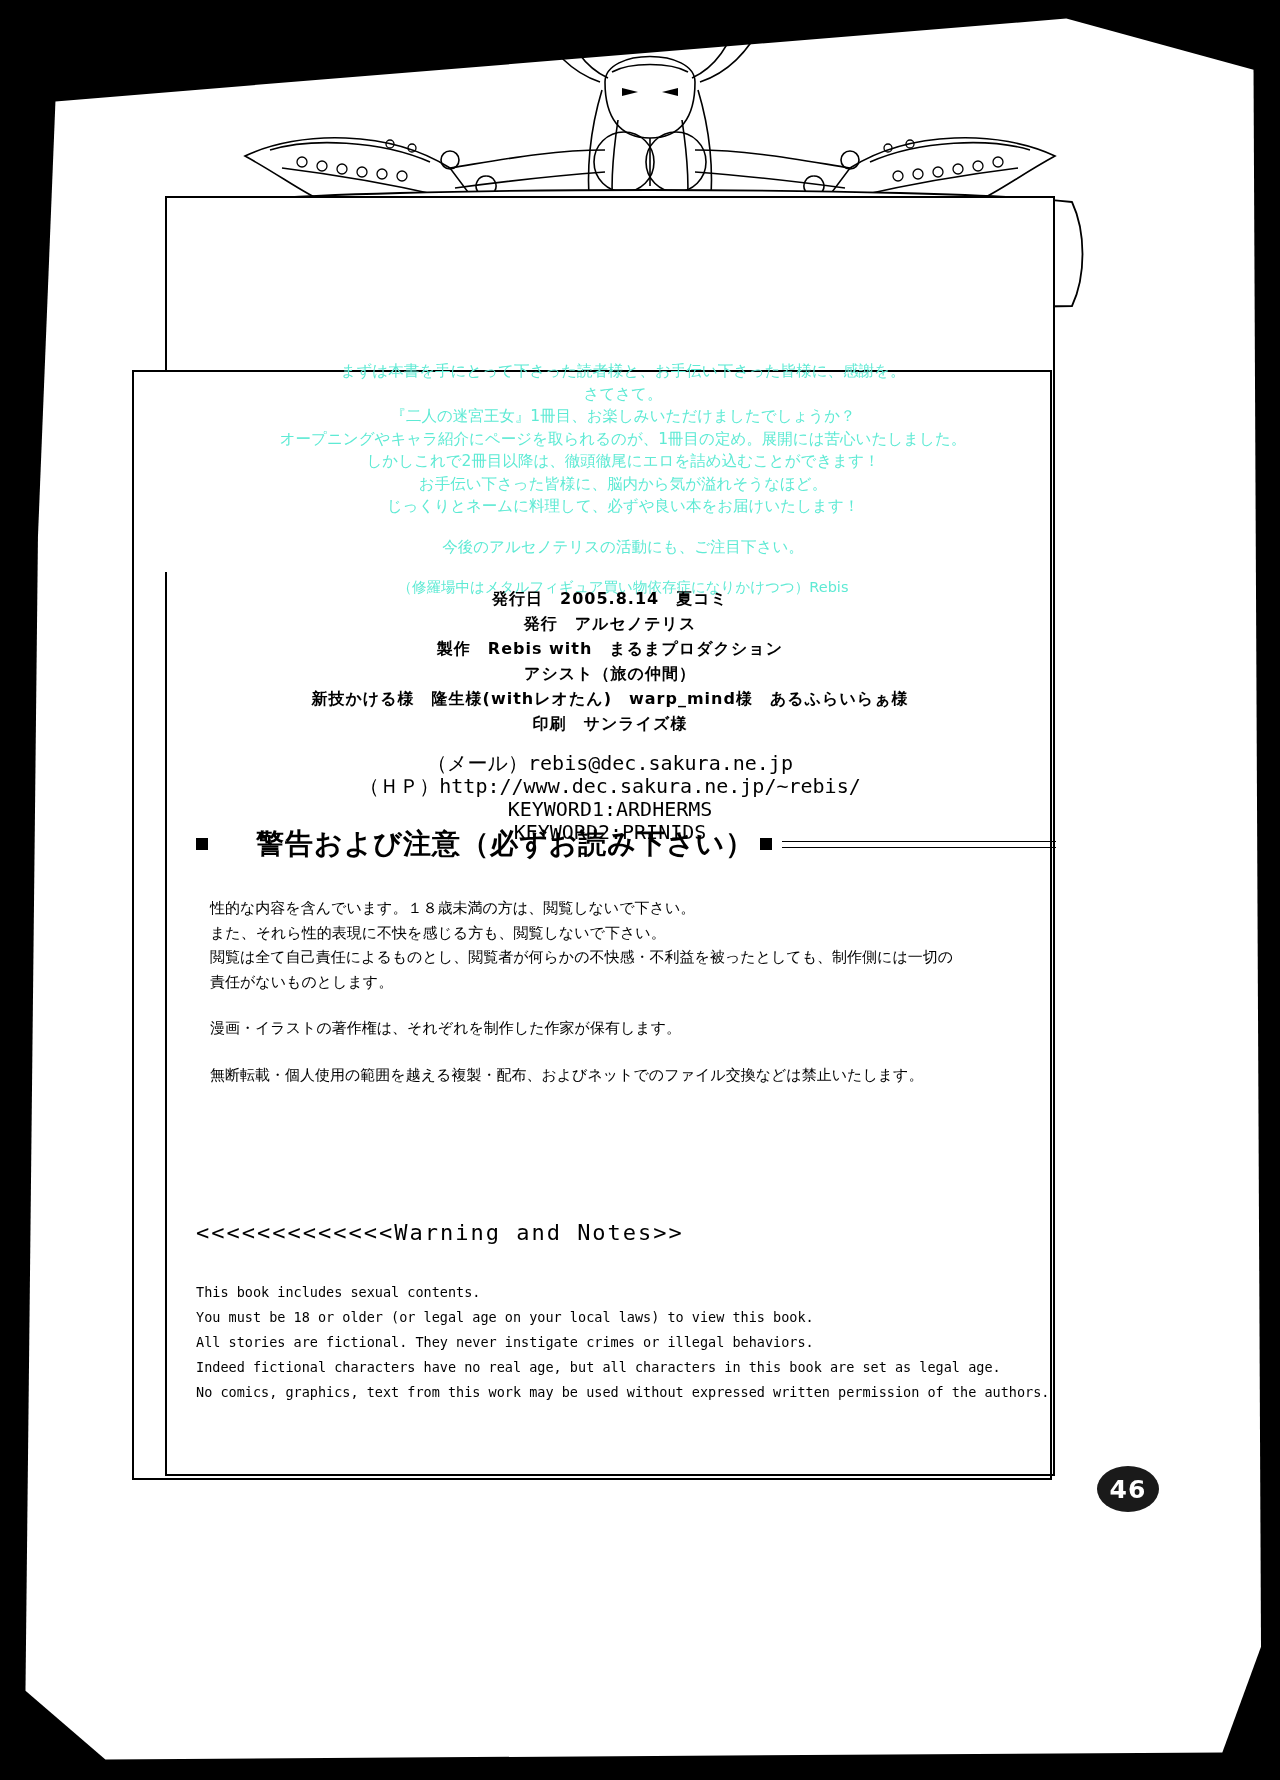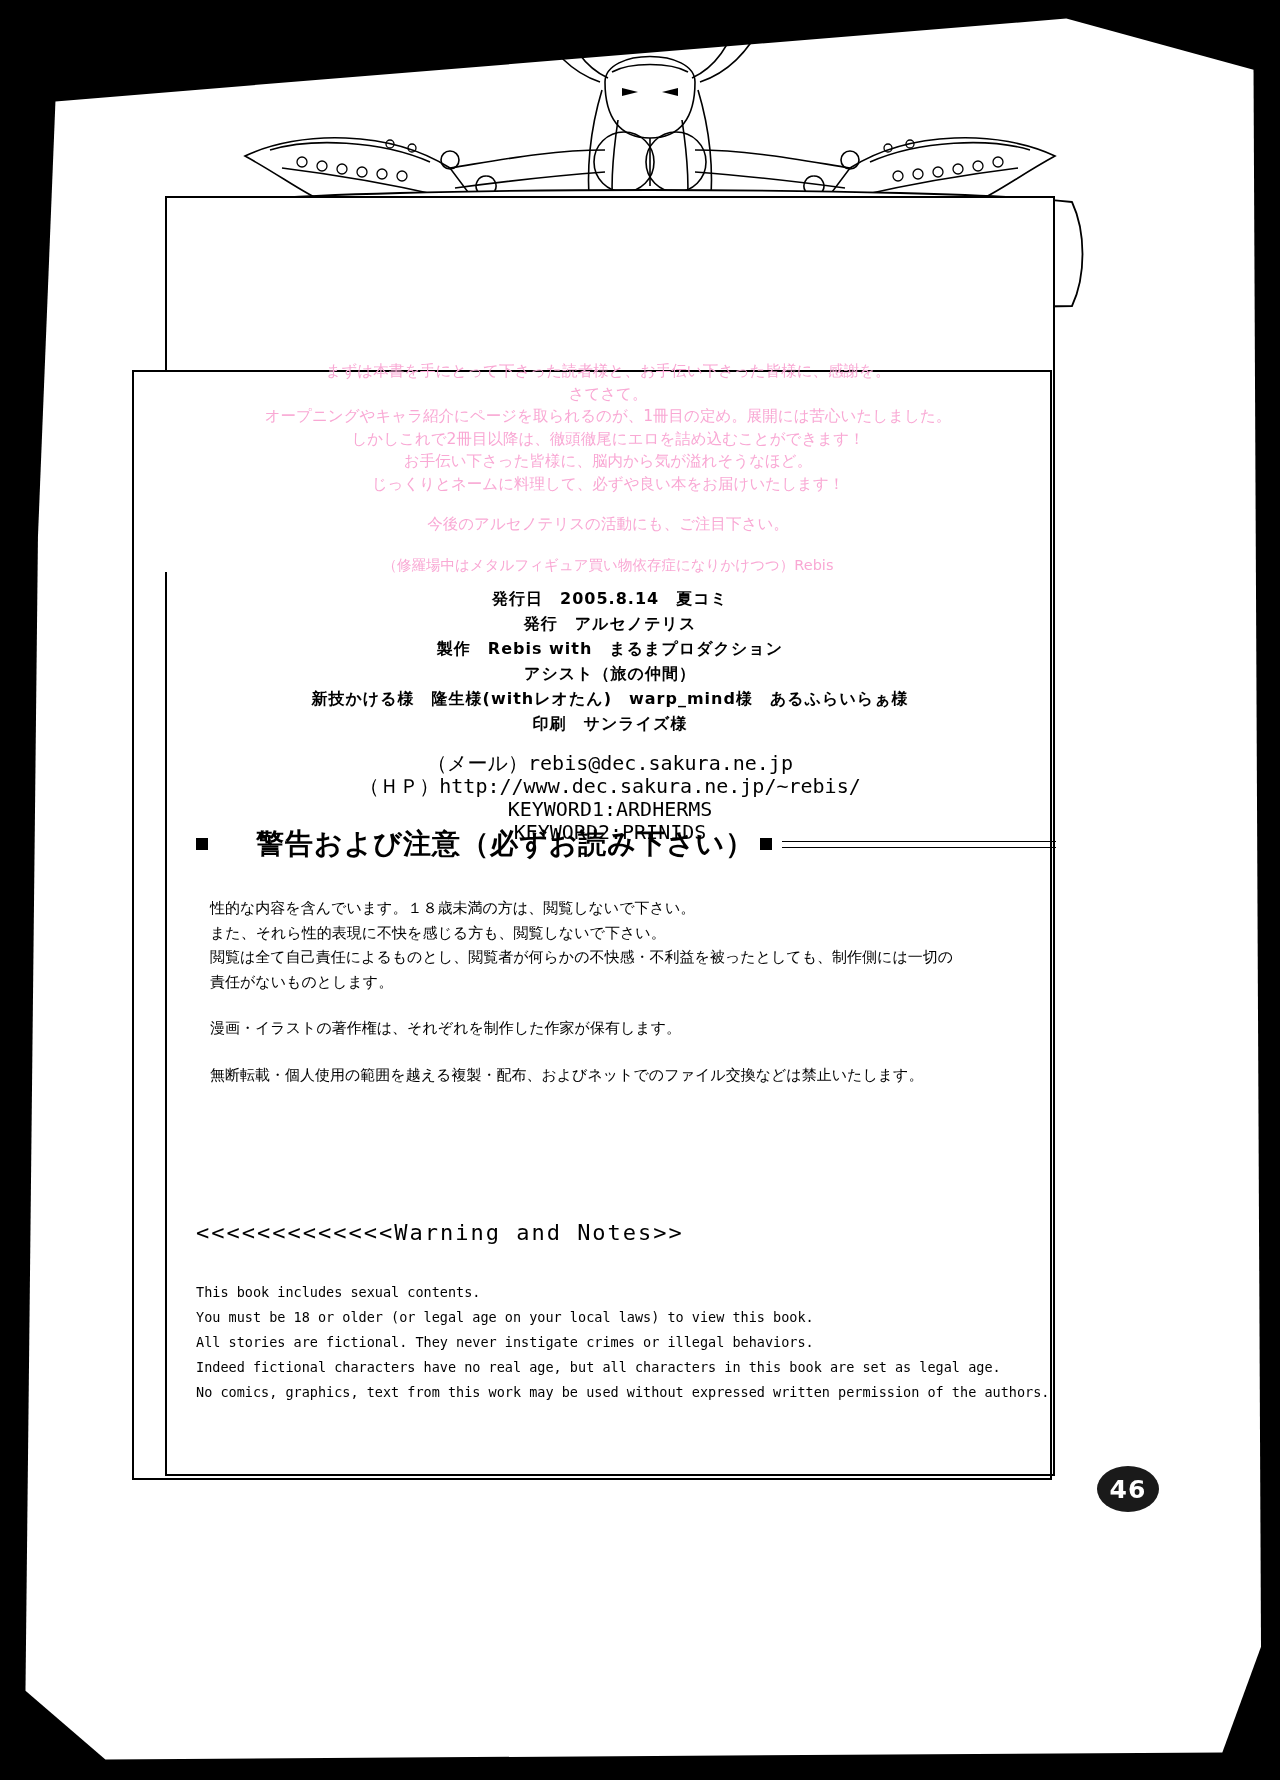--- a/index.html
+++ b/index.html
@@ -93,28 +93,28 @@
     font-family: "DejaVu Serif", serif;
     font-weight: bold;
     font-size: 30px;
     letter-spacing: 2px;
     color: #111;
   }
 
   
   .ps-text {
     position: absolute;
-    left: 163px;
+    left: 178px;
     top: 360px;
     width: 890px;
     text-align: center;
     font-family: "DejaVu Sans", sans-serif;
     font-size: 15.5px;
     line-height: 22.5px;
-    color: #f9a8d4;
+    color: #5eead4;
   }
   .ps-text p { margin: 0; }
   .ps-gap { height: 18px; }
   .ps-sign {
     font-size: 14.5px;
   }
 
   
   .colophon {
     position: absolute;
@@ -341,20 +341,21 @@
   <div class="content-box"></div>
   <div class="content-box inner2"></div>
 
   <div class="mask" style="left:167px; top:198px; width:886px; height:150px;"></div>
   <div class="mask" style="left:134px; top:372px; width:33px; height:200px;"></div>
   <div class="mask" style="left:1053px; top:372px; width:0px; height:0px;"></div>
 
   <div class="ps-text">
     <p>まずは本書を手にとって下さった読者様と、お手伝い下さった皆様に、感謝を。</p>
     <p>さてさて。</p>
+    <p>『二人の迷宮王女』1冊目、お楽しみいただけましたでしょうか？</p>
     <p>オープニングやキャラ紹介にページを取られるのが、1冊目の定め。展開には苦心いたしました。</p>
     <p>しかしこれで2冊目以降は、徹頭徹尾にエロを詰め込むことができます！</p>
     <p>お手伝い下さった皆様に、脳内から気が溢れそうなほど。</p>
     <p>じっくりとネームに料理して、必ずや良い本をお届けいたします！</p>
     <div class="ps-gap"></div>
     <p>今後のアルセノテリスの活動にも、ご注目下さい。</p>
     <div class="ps-gap"></div>
     <p class="ps-sign">（修羅場中はメタルフィギュア買い物依存症になりかけつつ）Rebis</p>
   </div>
 

